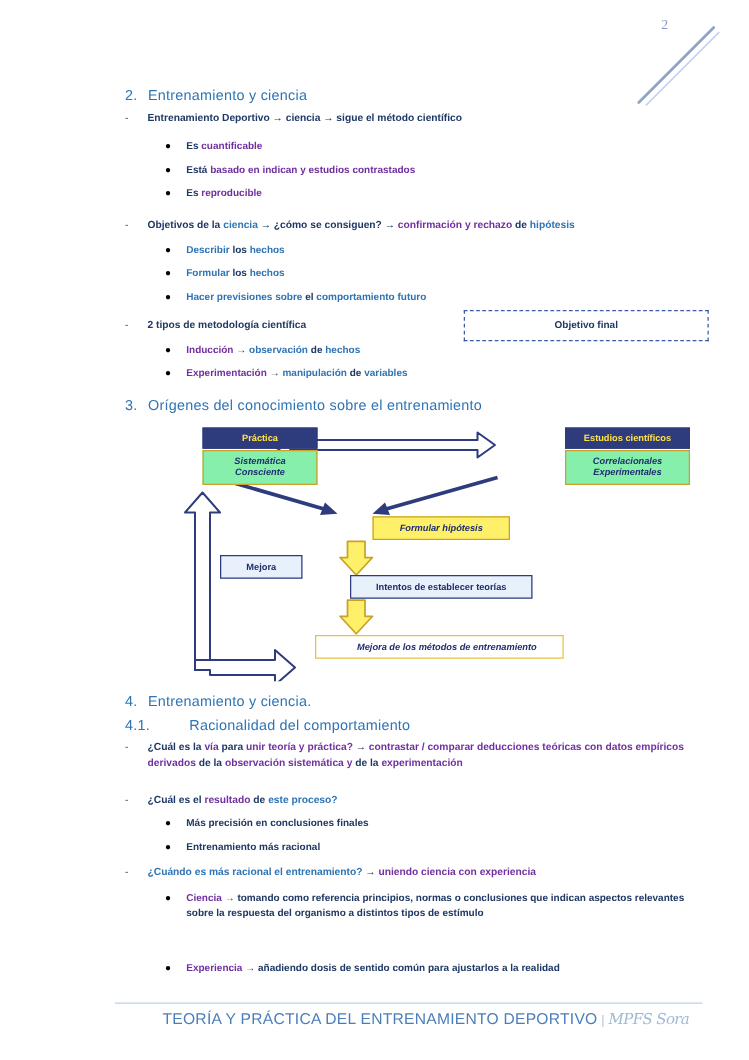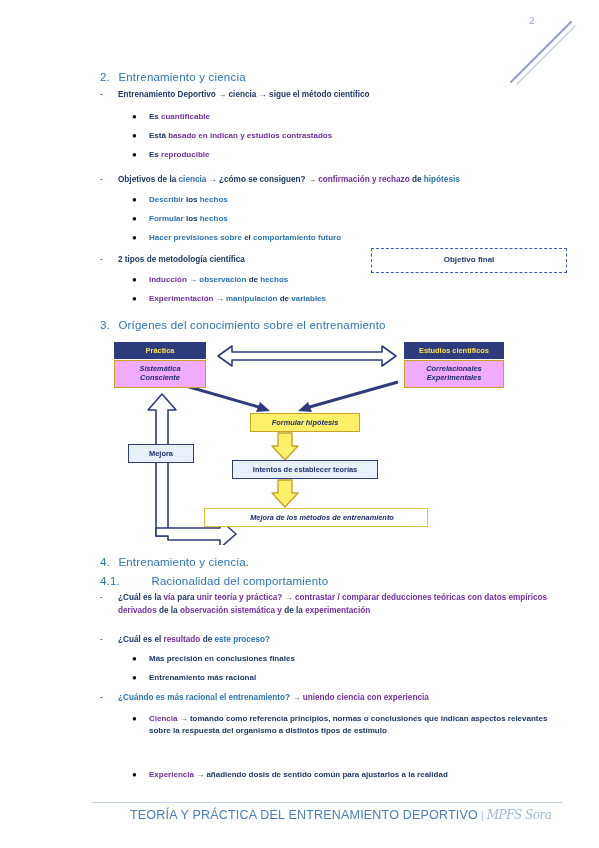--- a/index.html
+++ b/index.html
@@ -107,30 +107,31 @@
     top: 340px;
     width: 400px;
     height: 205px;
   }
   .dbox {
     position: absolute;
     box-sizing: border-box;
     text-align: center;
     font-size: 7.4px;
     line-height: 1.25;
+    margin-left: 48px;
   }
   .dbox-head {
     background: #2E3B7C;
     color: #FFE24A;
     font-weight: bold;
     border: 1px solid #2E3B7C;
     padding: 3px 0 3px 0;
   }
   .dbox-body {
-    background: #f0abfc;
+    background: #86efac;
     color: #1F2D6E;
     font-weight: bold;
     font-style: italic;
     border: 1.2px solid #C9A227;
     padding: 3px 0 4px 0;
   }
   .dbox-plain-blue {
     background: #E8F0FB;
     color: #1F2D6E;
     font-weight: bold;
@@ -325,21 +326,21 @@
       <div>Correlacionales</div>
       <div>Experimentales</div>
     </div>
 
     <div class="dbox dbox-hyp" style="left:140px; top:73px; width:110px;">Formular hipótesis</div>
 
     <div class="dbox dbox-plain-blue" style="left:122px; top:120px; width:146px;">Intentos de establecer teorías</div>
 
     <div class="dbox dbox-plain-blue" style="left:18px; top:104px; width:66px;">Mejora</div>
 
-    <div class="dbox dbox-mejora-final" style="left:94px; top:168px; width:224px;padding-left:12px;">Mejora de los métodos de entrenamiento</div>
+    <div class="dbox dbox-mejora-final" style="left:94px; top:168px; width:199px;padding-left:12px;">Mejora de los métodos de entrenamiento</div>
   </div>
 
   <div class="h-num sec4">
     <span class="nm">4.</span>
     <span>Entrenamiento y ciencia.</span>
   </div>
   <div class="h-num sec41">
     <span class="nm-wide">4.1.</span>
     <span>Racionalidad del comportamiento</span>
   </div>

